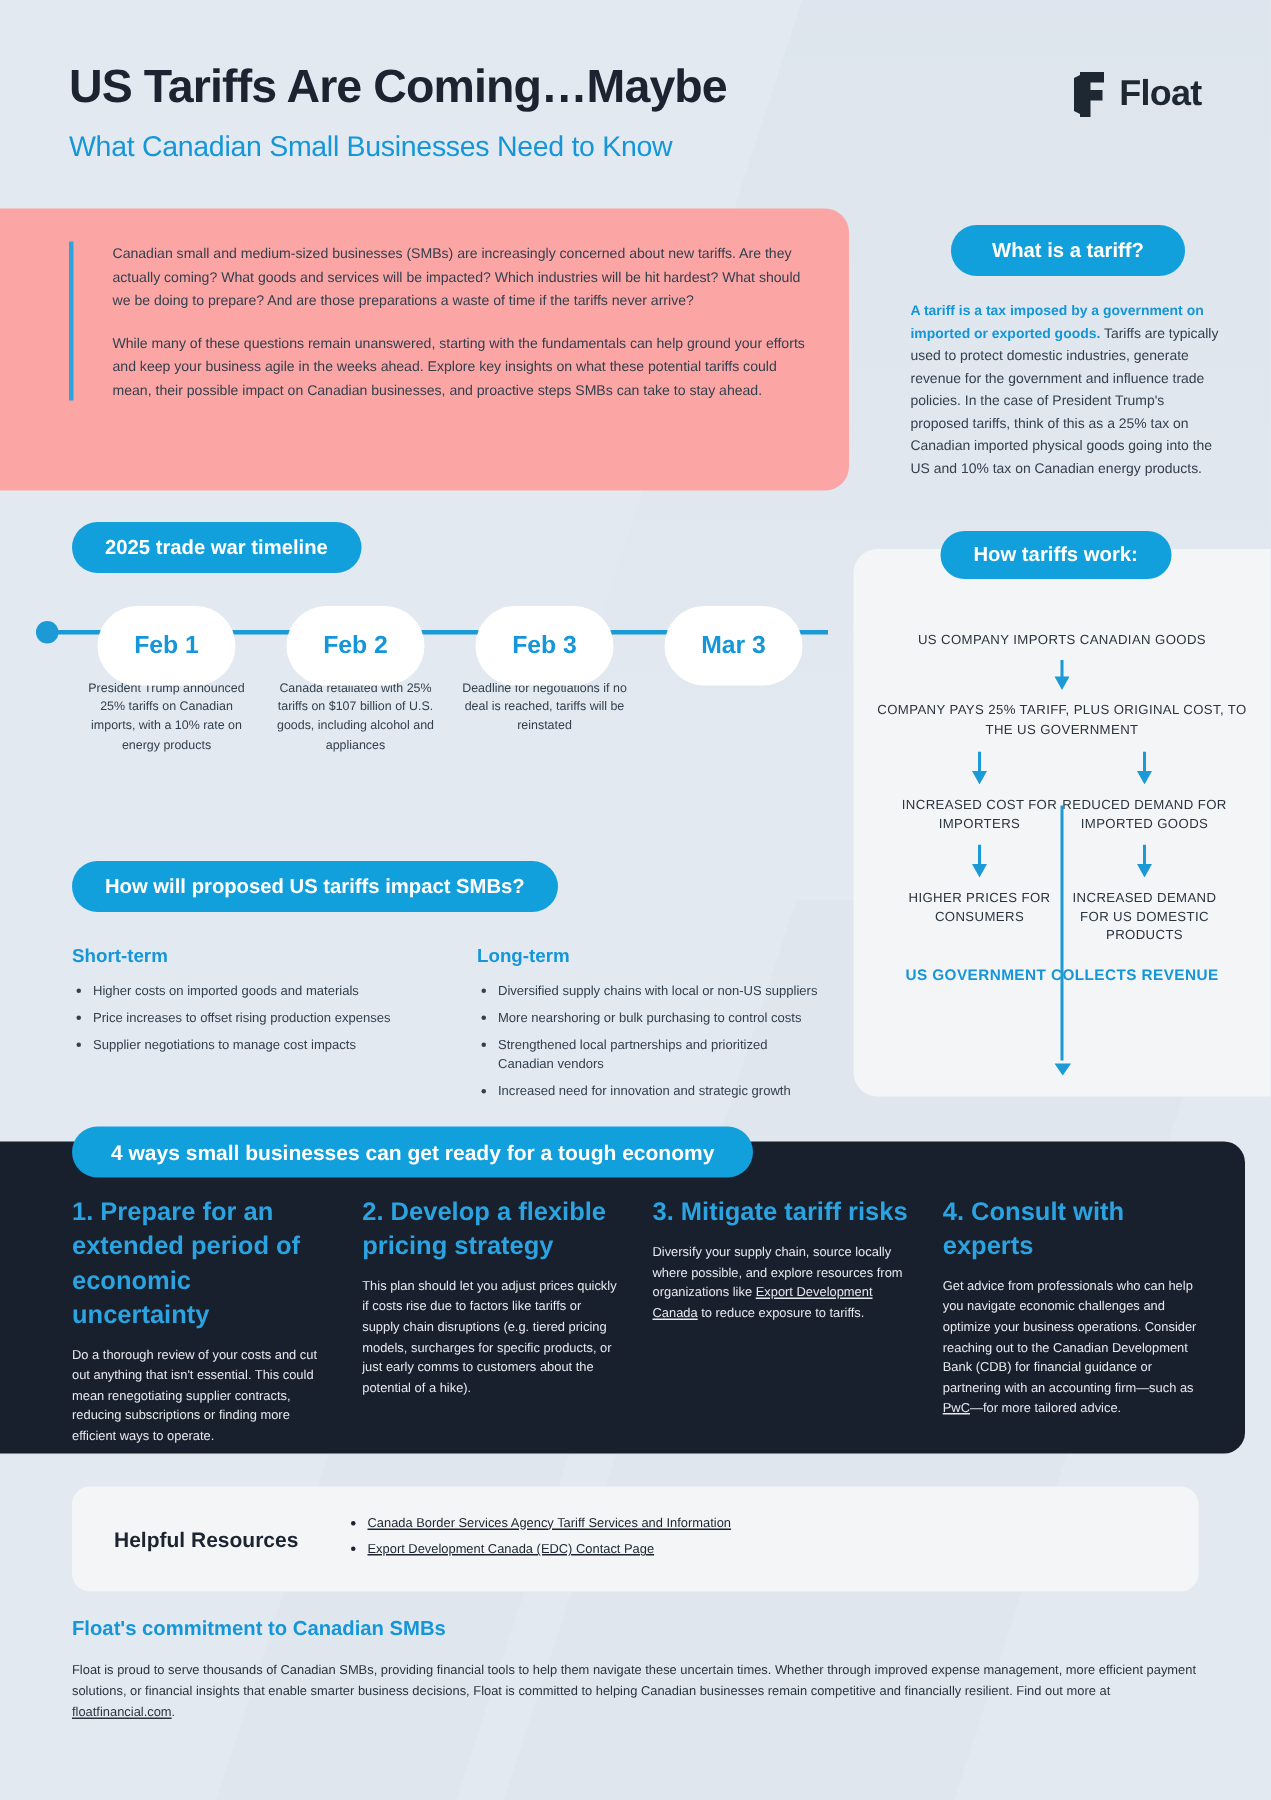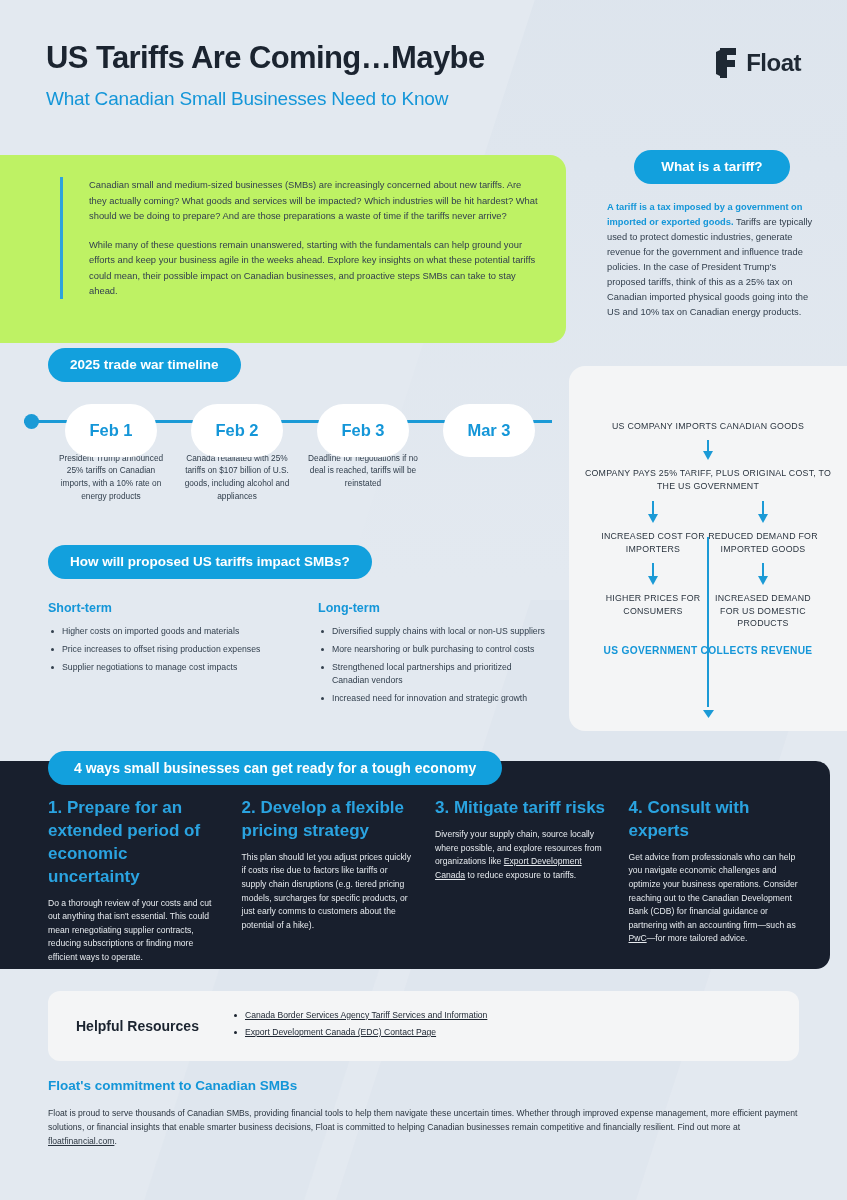--- a/index.html
+++ b/index.html
@@ -35,23 +35,23 @@
     display:flex; justify-content:space-between; align-items:flex-start;
   }
   .title { font-size:31px; font-weight:bold; letter-spacing:-.6px; color:#1b2430; line-height:1.15; }
   .subtitle { font-size:19px; color:#1496d8; margin-top:12px; letter-spacing:-.2px; }
   .logo { display:flex; align-items:center; gap:8px; padding-top:8px; }
   .logo-mark { width:22px; height:30px; }
   .logo-text { font-size:24px; font-weight:bold; color:#1e2833; letter-spacing:-.5px; }
 
   
   .intro-card {
-    position:absolute; left:0; top:155px; width:566px; height:188px;
-    background:#bef264; border-radius:0 16px 16px 0;
-    padding:22px 26px 22px 60px;
+    position:absolute; left:0; top:139px; width:566px; height:188px;
+    background:#fca5a5; border-radius:0 16px 16px 0;
+    padding:22px 26px 22px 46px;
   }
   .intro-inner { border-left:3px solid #2ea3dd; padding-left:26px; }
   .intro-inner p { font-size:9.4px; line-height:1.65; color:#33404e; }
   .intro-inner p + p { margin-top:13px; }
 
   
   .tariff-def { position:absolute; left:607px; top:150px; width:210px; }
   .pill {
     display:inline-block; background:#12a0dd; color:#fff;
     border-radius:999px; font-weight:bold; line-height:1;
@@ -72,21 +72,21 @@
     width:126px; margin-right:0; display:flex; justify-content:center;
   }
   .tl-chip span {
     background:#fff; border-radius:999px; color:#1496d8; font-weight:bold;
     font-size:16.5px; padding:17px 24px; line-height:1.2;
   }
   .tl-descs { display:flex; margin-top:14px; padding-left:48px; }
   .tl-desc { width:126px; text-align:center; font-size:8.3px; line-height:1.55; color:#33404e; padding:0 4px; }
 
   
-  .impact { position:absolute; left:0; top:545px; width:566px; }
+  .impact { position:absolute; left:0; top:574px; width:566px; }
   .impact .pill { margin-left:48px; }
   .impact-cols { display:flex; margin-top:22px; padding-left:48px; gap:38px; }
   .impact-col { width:232px; }
   .impact-col h4 { font-size:12.5px; color:#1496d8; font-weight:bold; margin-bottom:10px; }
   .impact-col ul { list-style:none; }
   .impact-col li {
     position:relative; font-size:8.7px; line-height:1.5; color:#33404e;
     padding-left:14px; margin-bottom:5px;
   }
   .impact-col li:before {
@@ -291,20 +291,23 @@
                 <path d="M5 22 L0 13 L10 13 Z" fill="#1b9ad6"></path>
               </svg>
           </div>
           <div class="flow-node">INCREASED DEMAND FOR US DOMESTIC PRODUCTS</div>
         </div>
       </div>
 
       <div class="flow-node hi" style="margin-top:14px">US GOVERNMENT COLLECTS REVENUE</div>
     </div>
   </div>
+  <div class="flow-pill-wrap">
+    <span class="pill">How tariffs work:</span>
+  </div>
 
   <div class="dark">
     <div class="dark-cols">
       <div class="dark-col">
         <h5>1. Prepare for an extended period of economic uncertainty</h5>
         <p>Do a thorough review of your costs and cut out anything that isn't essential. This could mean renegotiating supplier contracts, reducing subscriptions or finding more efficient ways to operate.</p>
       </div>
       <div class="dark-col">
         <h5>2. Develop a flexible pricing strategy</h5>
         <p>This plan should let you adjust prices quickly if costs rise due to factors like tariffs or supply chain disruptions (e.g. tiered pricing models, surcharges for specific products, or just early comms to customers about the potential of a hike).</p>

